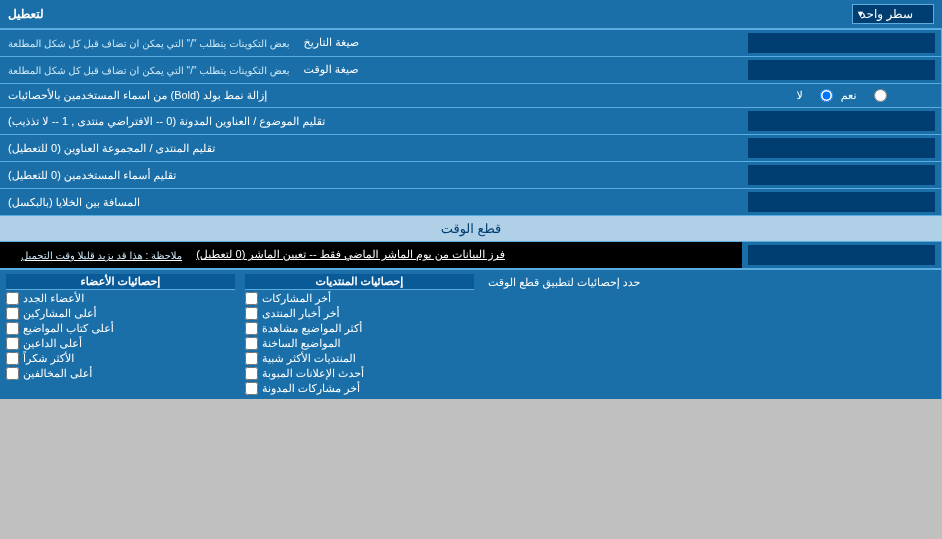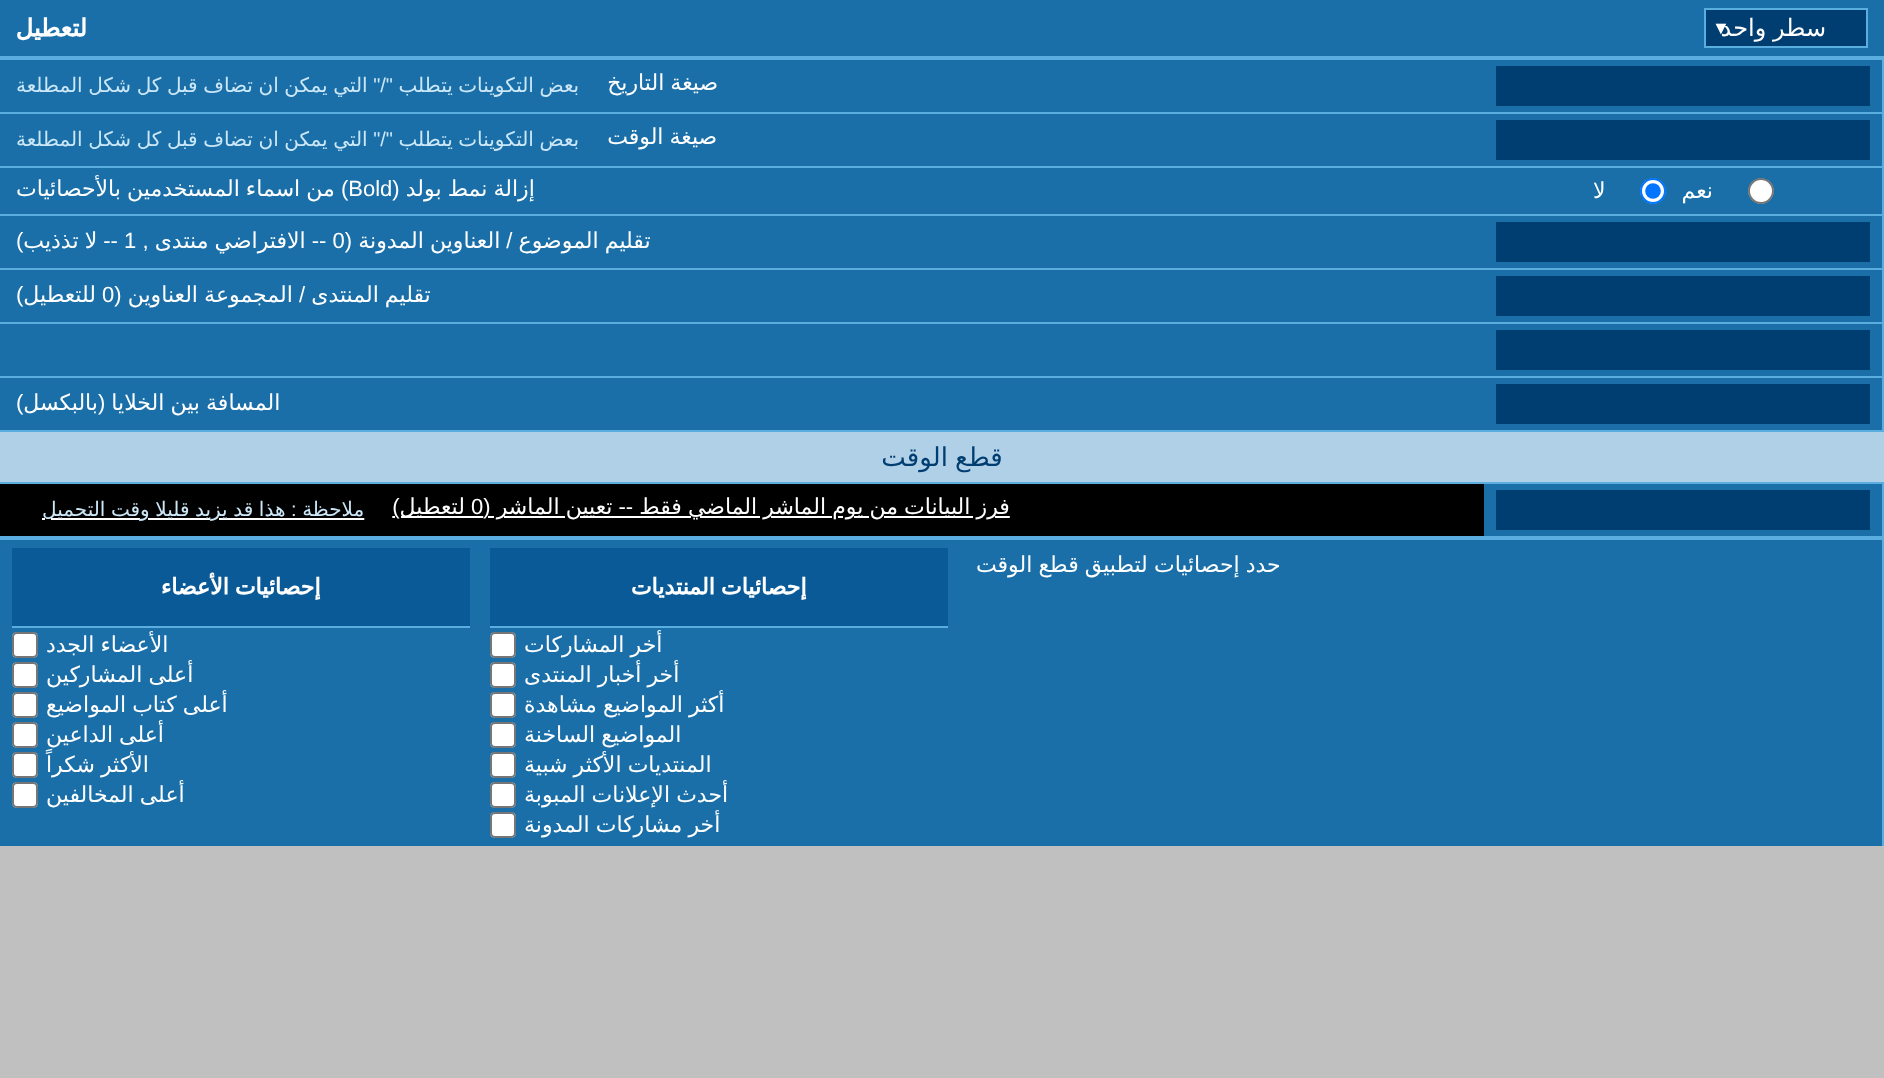--- a/index.html
+++ b/index.html
@@ -167,21 +167,21 @@
       display: flex;
       flex-direction: column;
       gap: 2px;
     }
     .lower-col-title {
       background: #0a5a98;
       color: #fff;
       font-size: 11px;
       font-weight: bold;
       text-align: center;
-      padding: 13px;
+      padding: 1px;
       border-bottom: 1px solid #5aaedf;
     }
   </style>
 </head>
 <body>
 
 <div class="main-container">
 
   <div class="top-header">
     <div class="select-wrapper">
@@ -244,20 +244,21 @@
     <div class="row-input">
       <input type="text" style="">
     </div>
     <div class="row-label">تقليم المنتدى / المجموعة العناوين (0 للتعطيل)</div>
   </div>
 
   <div class="row">
     <div class="row-input">
       <input type="text" style="">
     </div>
+    <div class="row-label">تقليم أسماء المستخدمين (0 للتعطيل)</div>
   </div>
 
   <div class="row">
     <div class="row-input">
       <input type="text" style="">
     </div>
     <div class="row-label">المسافة بين الخلايا (بالبكسل)</div>
   </div>
 
   <div class="section-header">قطع الوقت</div>

